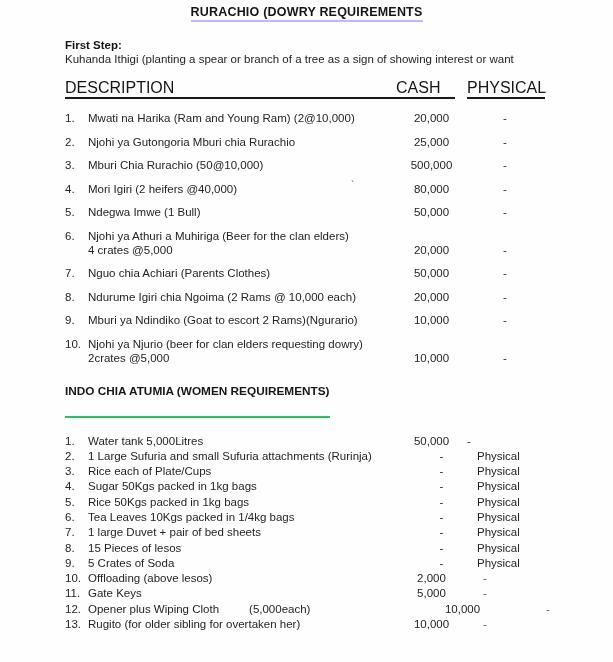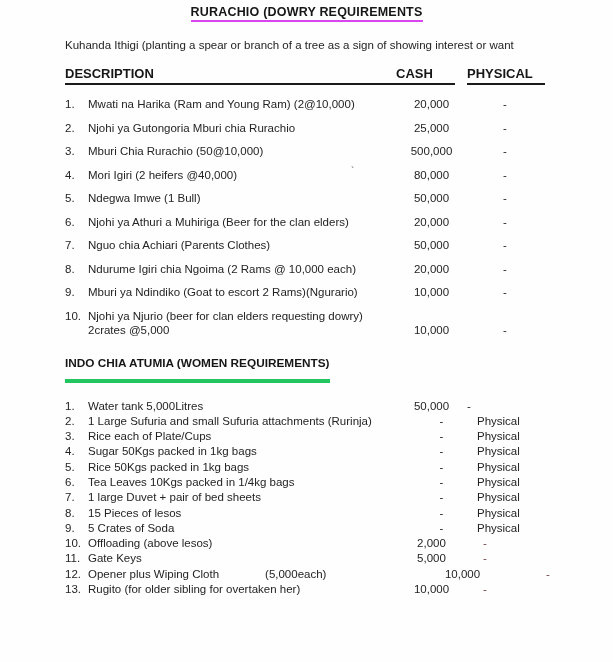--- a/index.html
+++ b/index.html
@@ -10,29 +10,29 @@
     font-family:"Liberation Sans", sans-serif;
     font-size:11.5px; line-height:14px;
     color:#242424;
     overflow:hidden;
   }
   .title-wrap { text-align:center; padding-top:5px; }
   .doc-title {
     display:inline-block;
     font-weight:bold; font-size:12.5px; letter-spacing:0.2px;
     color:#161616;
-    border-bottom:2px solid #d946ef;
+    border-bottom:2px solid #c4b5fd;
     padding-bottom:1px;
   }
   .intro { margin:16px 0 0 65px; }
   .intro-label { font-weight:bold; color:#161616; }
   .intro-line { white-space:nowrap; }
 
   
-  .thead { display:flex; margin:15px 0 12px 65px; font-weight:bold; color:#161616; font-size:13px; }
+  .thead { display:flex; margin:15px 0 12px 65px; font-weight:normal; color:#161616; font-size:16px; }
   .th-a {
     width:390px; margin-right:12px;
     display:flex; align-items:flex-end;
     border-bottom:2px solid #1a1a1a; padding-bottom:2px;
   }
   .th-desc { flex:1; }
   .th-cash { width:59px; }
   .th-b { width:78px; border-bottom:2px solid #1a1a1a; padding-bottom:2px; }
 
   
@@ -51,42 +51,43 @@
   .artifact {
     position:absolute; left:263px; top:-3px;
     font-size:10px; color:#555;
   }
 
   
   .s2-header-wrap { margin:19px 0 17px 65px; }
   .s2-header {
     display:inline-block;
     font-weight:bold; color:#161616; font-size:11.8px;
-    border-bottom:4px solid #22c55e; padding-bottom:9px;
+    border-bottom:2px solid #22c55e; padding-bottom:18px;
   }
   .s2 .row { margin-bottom:1.8px; line-height:13.5px; }
-  .note { margin-left:46px; }
+  .note { margin-left:30px; }
 
   
   .cpad10 { padding-left:10px; }
   .cpad36 { padding-left:36px; }
   .ppad16 { padding-left:16px; }
   .ppad53 { padding-left:53px; }
   .dred   { color:#6e4340; }
 </style>
 </head>
 <body>
 
 <div class="page">
 
   <div class="title-wrap">
     <span class="doc-title">RURACHIO (DOWRY REQUIREMENTS</span>
   </div>
 
   <div class="intro">
+    <div class="intro-label">First Step:</div>
     <div class="intro-line">Kuhanda Ithigi (planting a spear or branch of a tree as a sign of showing interest or want</div>
   </div>
 
   <div class="thead">
     <span class="th-a">
       <span class="th-desc">DESCRIPTION</span>
       <span class="th-cash">CASH</span>
     </span>
     <span class="th-b">PHYSICAL</span>
   </div>
@@ -147,20 +148,21 @@
       </span>
       <span class="cash">50,000</span>
       <span class="phys">-</span>
     </div>
 
     <div class="row">
       <span class="left">
         <span class="num">6.</span>
         <span class="desc">
           <span class="dline">Njohi ya Athuri a Muhiriga (Beer for the clan elders)</span>
+          <span class="dline">4 crates @5,000</span>
         </span>
       </span>
       <span class="cash">20,000</span>
       <span class="phys">-</span>
     </div>
 
     <div class="row">
       <span class="left">
         <span class="num">7.</span>
         <span class="desc">

